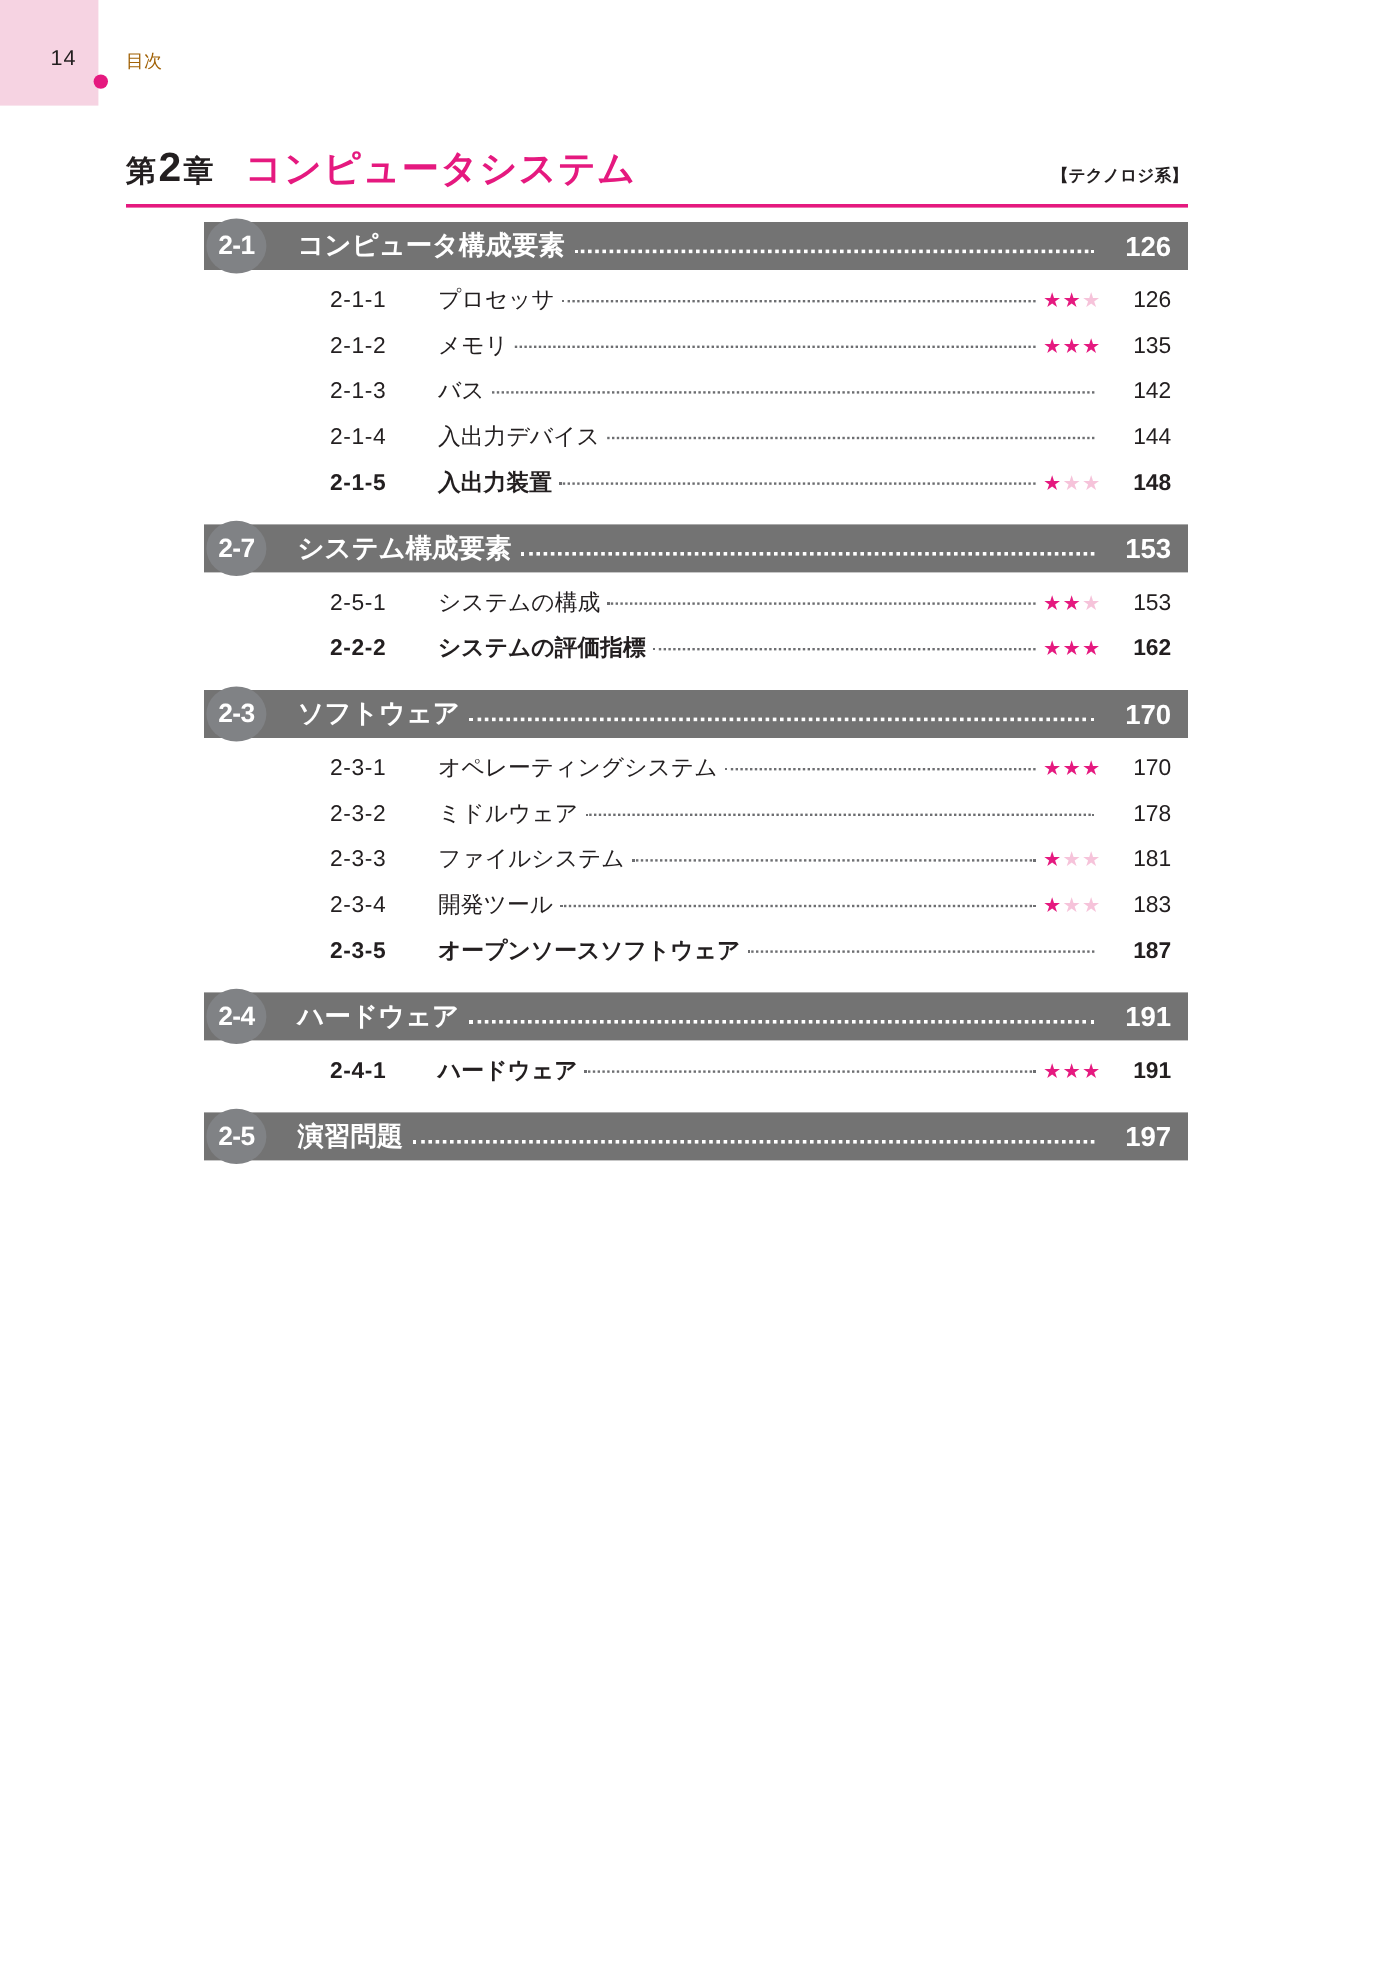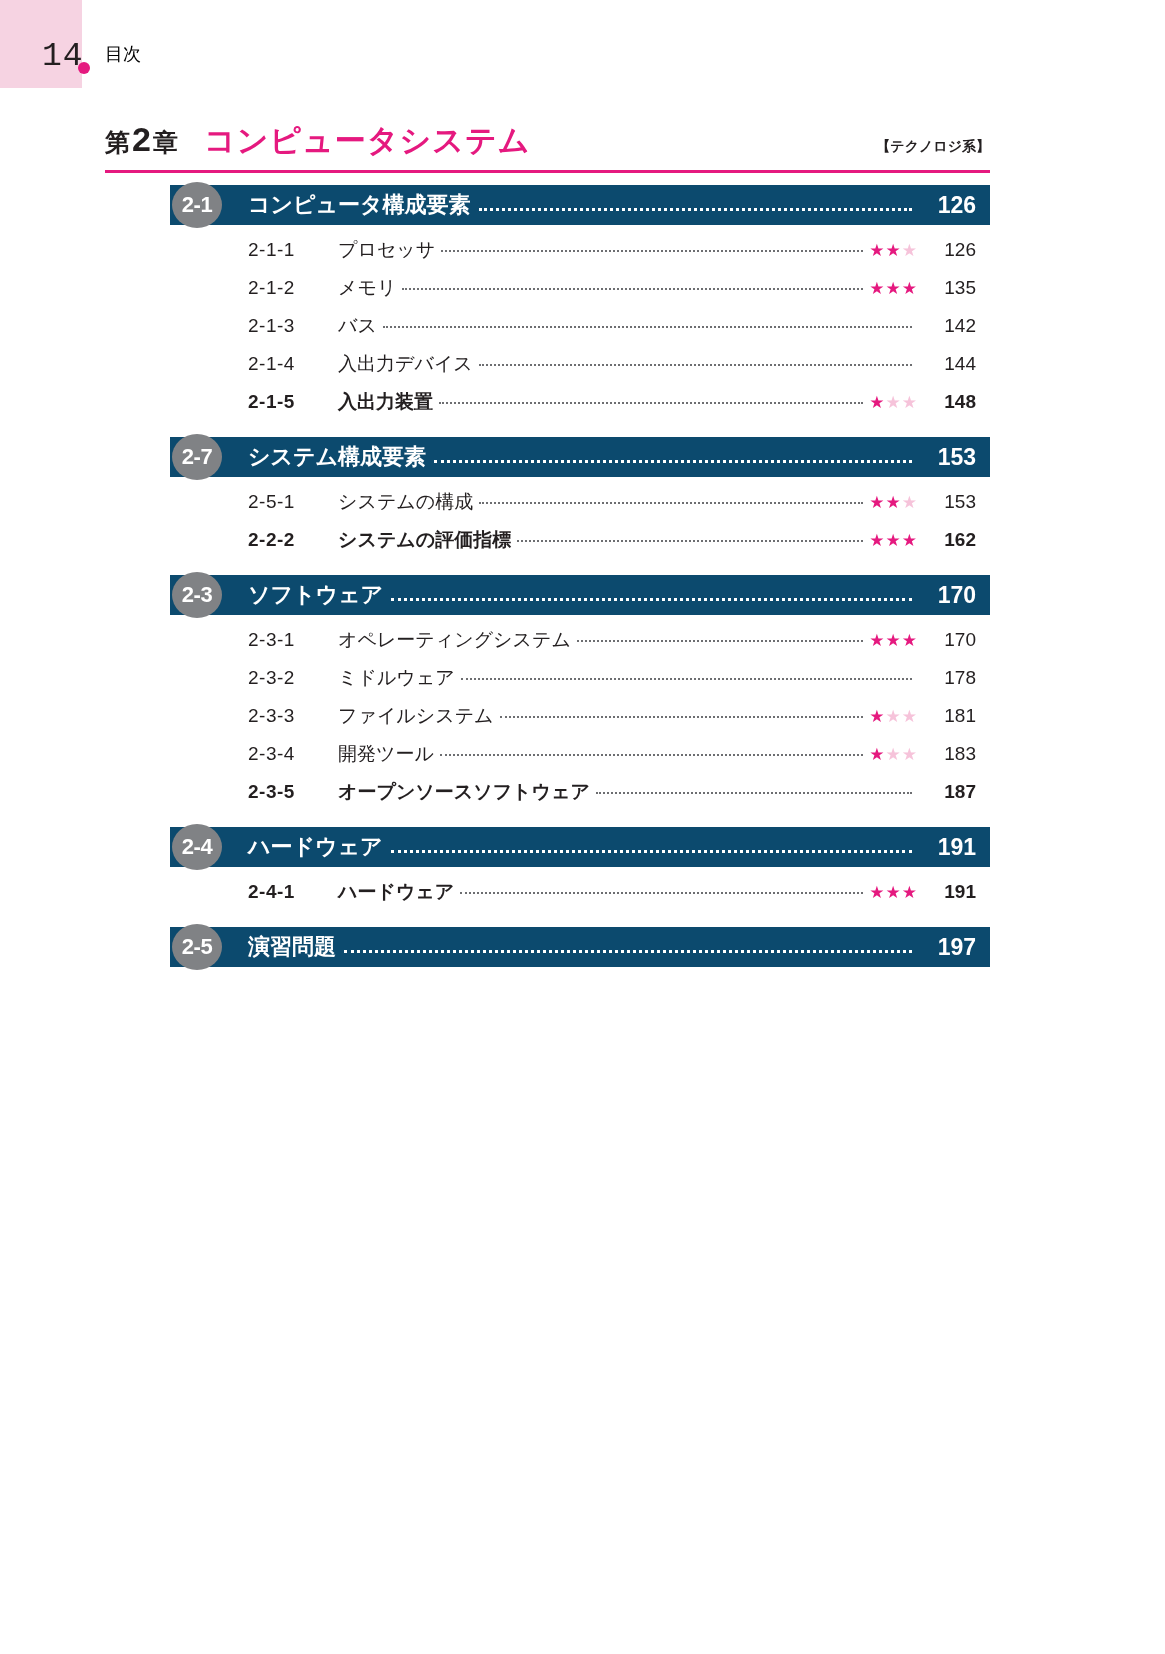--- a/index.html
+++ b/index.html
@@ -22,40 +22,40 @@
     left: 0;
     top: 0;
     width: 82px;
     height: 88px;
     background: #f6d3e2;
   }
   .page-number {
     position: absolute;
     left: 42px;
     top: 38px;
-    font-size: 33px;
+    font-size: 18px;
     letter-spacing: 1px;
     color: #231f20;
-    font-family: Liberation Mono, monospace;
+    font-family: Liberation Sans, sans-serif;
   }
   .corner-dot {
     position: absolute;
     left: 78px;
     top: 62px;
     width: 12px;
     height: 12px;
     border-radius: 50%;
     background: #e5197f;
   }
   .header-label {
     position: absolute;
     left: 105px;
     top: 42px;
-    font-size: 18px;
-    color: #000000;
+    font-size: 15px;
+    color: #a16207;
   }
 
   
   .chapter-block {
     position: absolute;
     left: 105px;
     top: 120px;
     width: 885px;
   }
   .chapter-row {
@@ -114,21 +114,21 @@
     width: 820px;
   }
   .section {
     margin-bottom: 22px;
   }
   .section:last-child { margin-bottom: 0; }
 
   .section-bar {
     position: relative;
     height: 40px;
-    background: #0c4a6e;
+    background: #737373;
     display: flex;
     align-items: center;
     padding-left: 78px;
     padding-right: 14px;
     box-sizing: border-box;
   }
   .section-badge {
     position: absolute;
     left: 2px;
     top: -3px;
@@ -176,20 +176,21 @@
     font-size: 19px;
     color: #231f20;
     margin-bottom: 12px;
     white-space: nowrap;
   }
   .sub-row:last-child { margin-bottom: 0; font-weight: bold; }
   .sub-num {
     width: 90px;
     flex: none;
     letter-spacing: 0.5px;
+    margin-left: 27px;
   }
   .sub-title {
     flex: none;
   }
   .sub-dots {
     flex: 1;
     margin: 0 6px;
     position: relative;
     top: -4px;
     border-bottom: 2px dotted #6d6e71;

